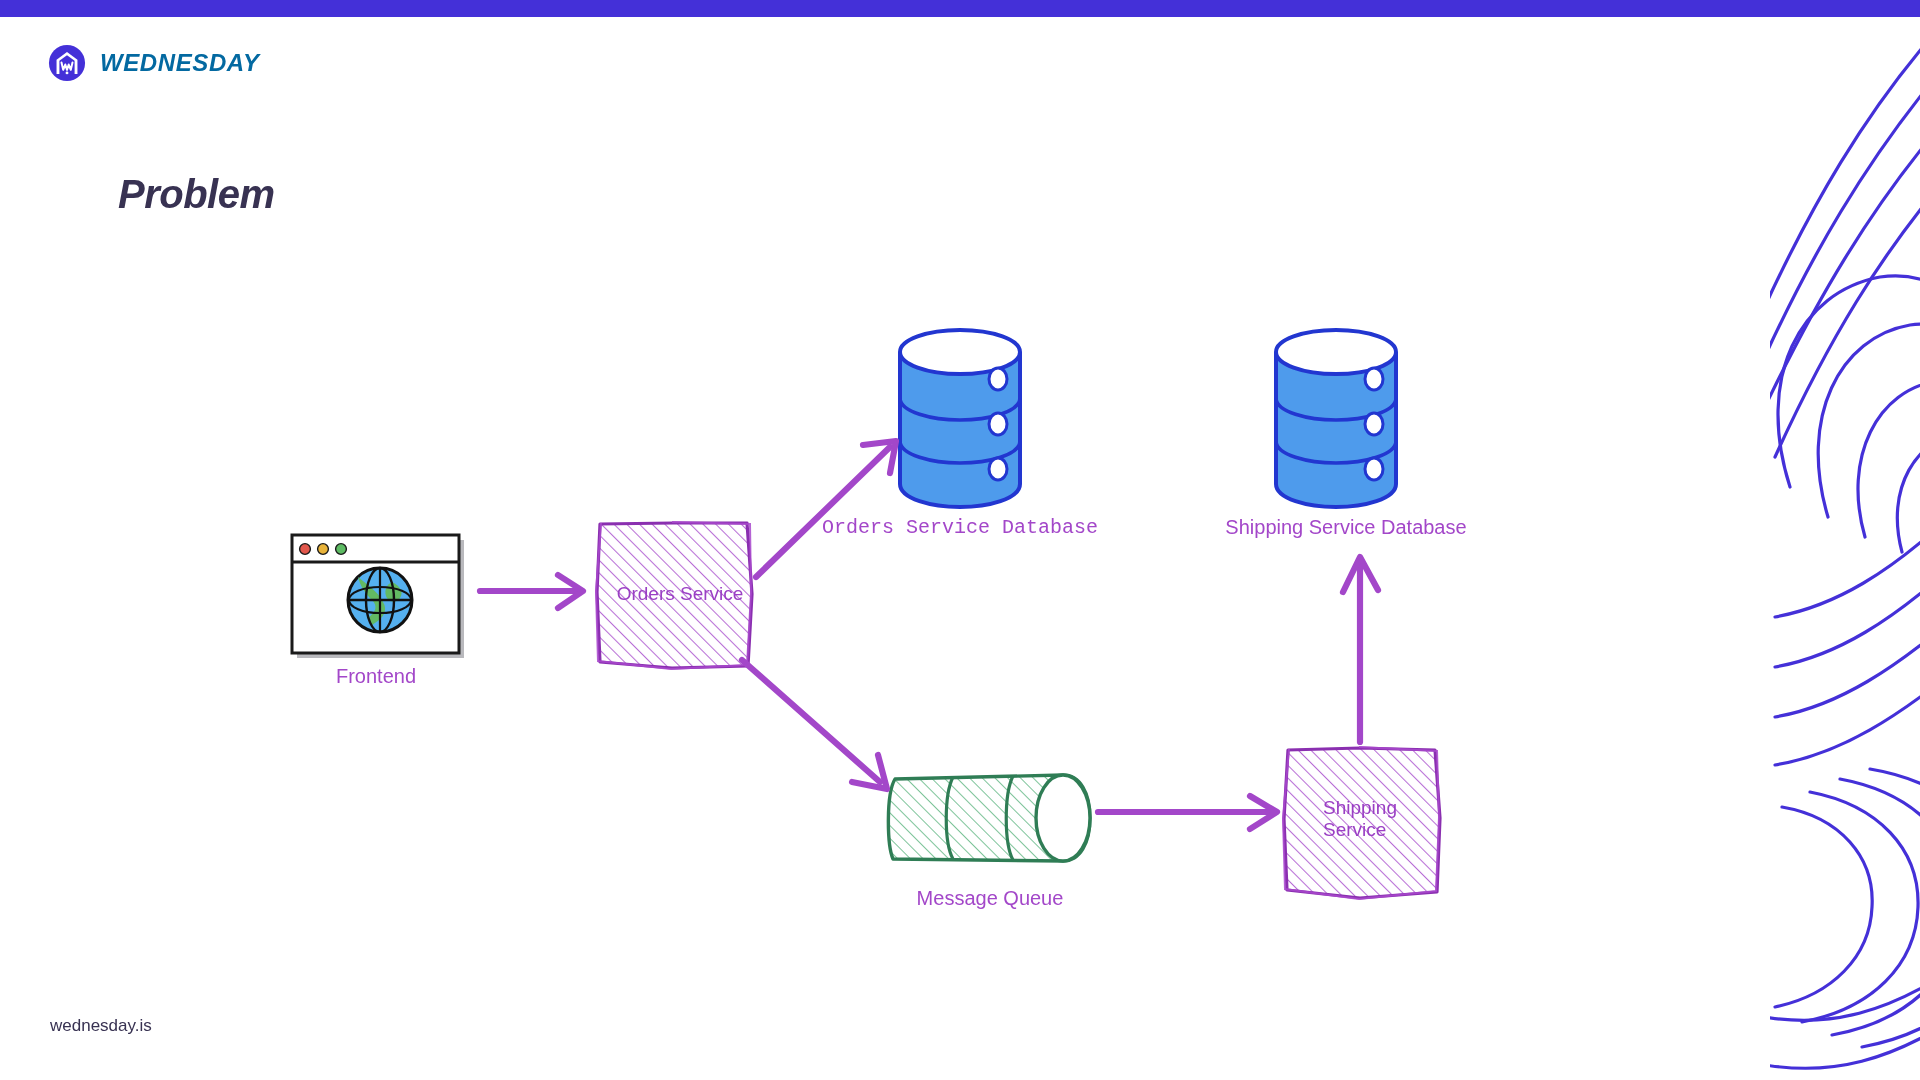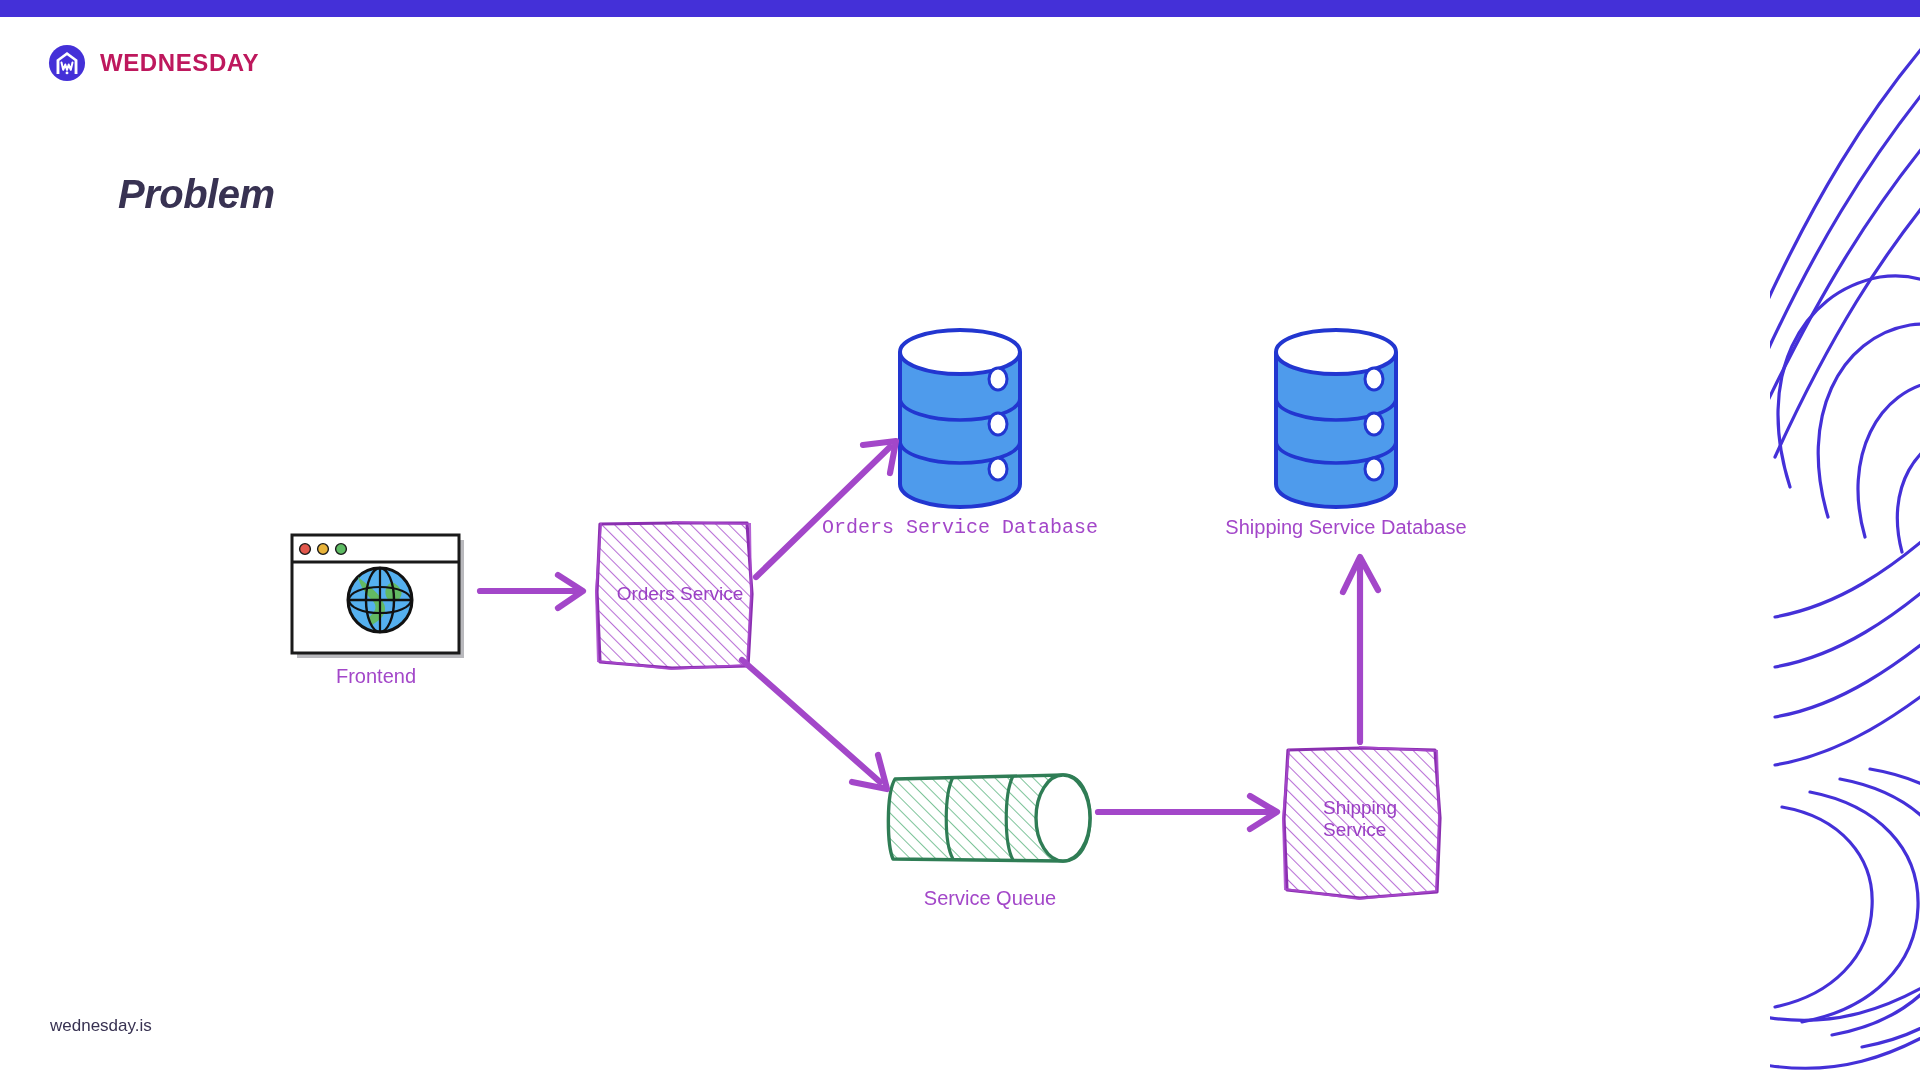--- a/index.html
+++ b/index.html
@@ -9,21 +9,21 @@
   .slide { position:relative; width:1920px; height:1080px; background:#ffffff; }
 
   .topbar {
     position:absolute; left:0; top:0; width:1920px; height:17px;
     background:#4430d8;
   }
 
   
   .brand { position:absolute; left:48px; top:44px; display:flex; align-items:center; gap:14px; }
   .brand-mark { width:38px; height:38px; display:block; }
-  .brand-word { font-size:24px; font-weight:bold; letter-spacing:0.6px; color:#be185d; line-height:1; }
+  .brand-word { font-size:24px; font-weight:bold; letter-spacing:0.6px; color:#0369a1; line-height:1;font-style:italic; }
 
   
   .page-title {
     position:absolute; left:118px; top:172px;
     font-size:40px; font-weight:bold; color:#383252; letter-spacing:-0.5px;font-style:italic;
   }
 
   
   .footer {
     position:absolute; left:50px; top:1016px;
@@ -206,21 +206,21 @@
 
     
     <div class="node-label" style="left:292px; top:665px; width:168px;">Frontend</div>
 
     <div class="inner-label" style="left:600px; top:583px; width:160px; text-align:center;">Orders Service</div>
 
     <div class="node-label" style="left:820px; top:516px; width:280px;font-family:Liberation Mono, monospace;">Orders Service Database</div>
 
     <div class="node-label" style="left:1200px; top:516px; width:292px;">Shipping Service Database</div>
 
-    <div class="node-label" style="left:850px; top:887px; width:280px;">Service Queue</div>
+    <div class="node-label" style="left:850px; top:887px; width:280px;">Message Queue</div>
 
     <div class="inner-label" style="left:1323px; top:797px;">
       <span>Shipping</span><br>
       <span>Service</span>
     </div>
   </div>
 
 </div>
 
 </body></html>

